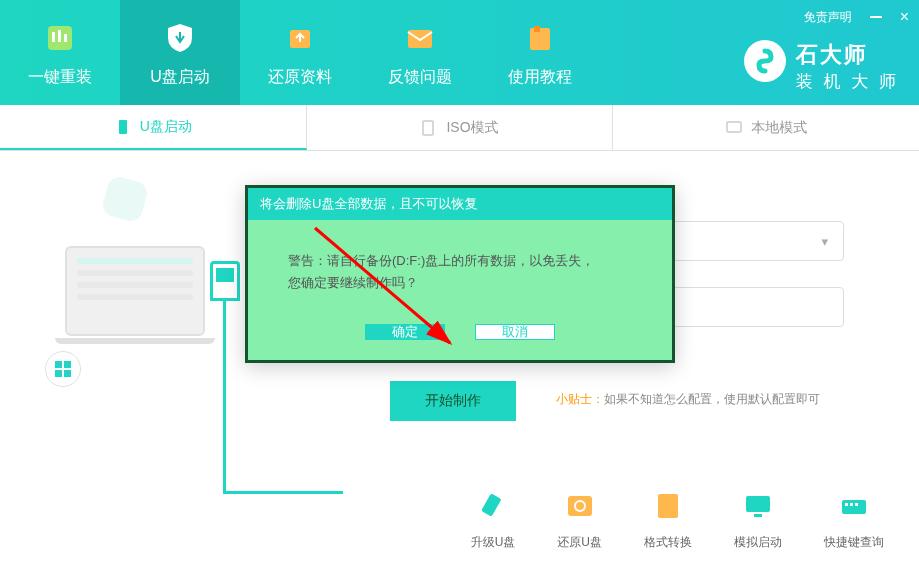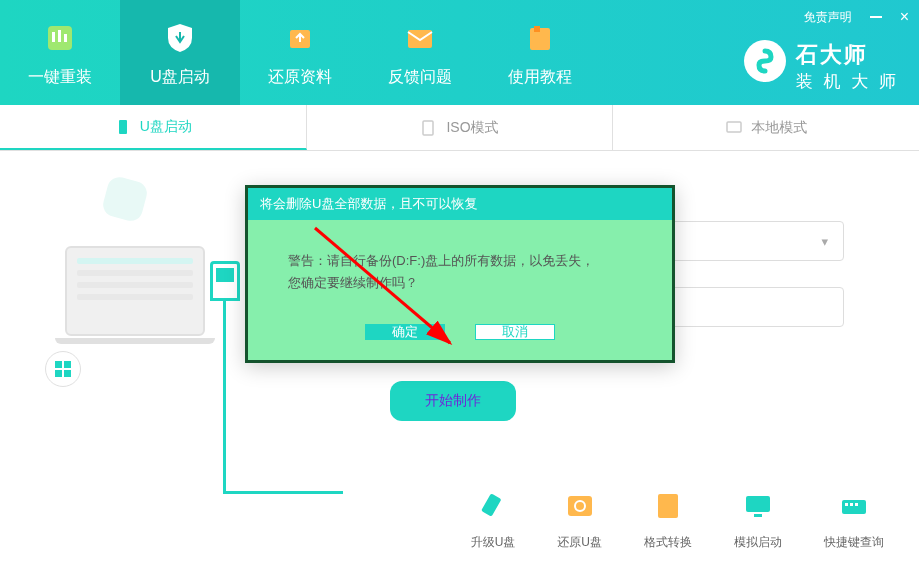--- a/index.html
+++ b/index.html
@@ -43,21 +43,21 @@
     .usb-tip { width: 30px; height: 40px; border: 3px solid #1ed6c2; border-radius: 4px 4px 0 0; background: #fff; }
     .usb-tip-inner { width: 18px; height: 14px; background: #1ed6c2; margin: 4px auto; }
     .usb-line-v { width: 3px; height: 190px; background: #1ed6c2; margin-left: 13px; }
     .usb-line-h { width: 120px; height: 3px; background: #1ed6c2; margin-left: 13px; }
     
     
     .form-area { position: absolute; right: 75px; top: 70px; width: 470px; }
     .select-field { height: 40px; border: 1px solid #ddd; border-radius: 4px; display: flex; align-items: center; padding: 0 15px; margin-bottom: 20px; color: #999; font-size: 13px; cursor: pointer; justify-content: space-between; }
     .select-arrow { color: #aaa; }
     
-    .start-btn { position: absolute; left: 390px; top: 230px; width: 126px; height: 40px; background: #1ed6c2; color: #6d28d9; border-radius: 12px; display: flex; align-items: center; justify-content: center; font-size: 14px; cursor: pointer; }
+    .start-btn { position: absolute; left: 390px; top: 230px; width: 126px; height: 40px; background: #1ed6c2; color: #14532d; border-radius: 0; display: flex; align-items: center; justify-content: center; font-size: 14px; cursor: pointer; }
     .tip-text { position: absolute; left: 556px; top: 240px; font-size: 12px; color: #888; }
     .tip-label { color: #f90; }
     
     
     .dialog { position: absolute; left: 245px; top: 185px; width: 430px; background: #86efac; box-shadow: 0 4px 20px rgba(0,0,0,0.2); border: 3px solid #14532d; z-index: 100; }
     .dialog-title { height: 32px; background: #1ed6c2; color: #fff; font-size: 13px; display: flex; align-items: center; padding: 0 12px; }
     .dialog-body { padding: 30px 40px; font-size: 13px; color: #555; line-height: 1.7; }
     .dialog-buttons { display: flex; justify-content: center; gap: 30px; padding-bottom: 20px; }
     .dialog-btn { width: 80px; height: 16px; display: flex; align-items: center; justify-content: center; font-size: 13px; cursor: pointer; }
     .btn-ok { background: #1ed6c2; color: #fff; }
@@ -198,20 +198,23 @@
     <div class="select-field">
       <span>GB</span>
       <span class="select-arrow">▾</span>
     </div>
     <div class="select-field" style="margin-top:26px">
       <span></span>
     </div>
   </div>
 
   <div class="start-btn">开始制作</div>
+  <div class="tip-text">
+    <span class="tip-label">小贴士：</span><span>如果不知道怎么配置，使用默认配置即可</span>
+  </div>
 
   <div class="bottom-bar">
     <div class="bottom-item">
       <svg class="bottom-icon" viewBox="0 0 32 32">
           <rect x="8" y="6" width="12" height="20" rx="2" fill="#1ed6c2" transform="rotate(30 16 16)"></rect>
         </svg>
       <span class="bottom-label">升级U盘</span>
     </div>
     <div class="bottom-item">
       <svg class="bottom-icon" viewBox="0 0 32 32">

